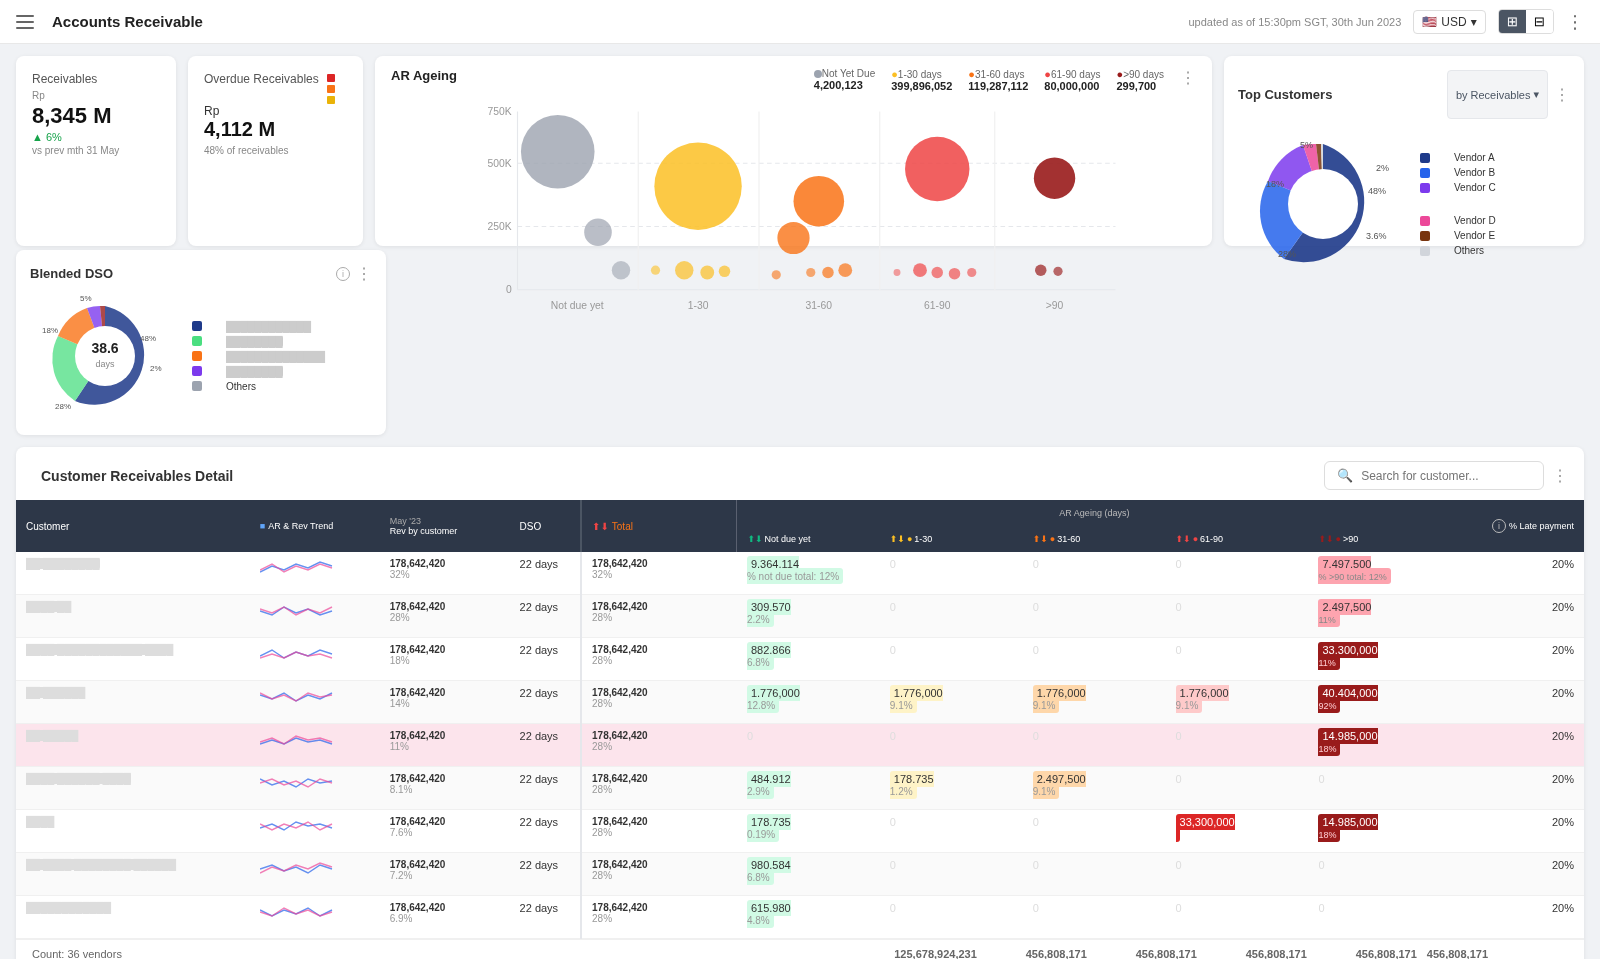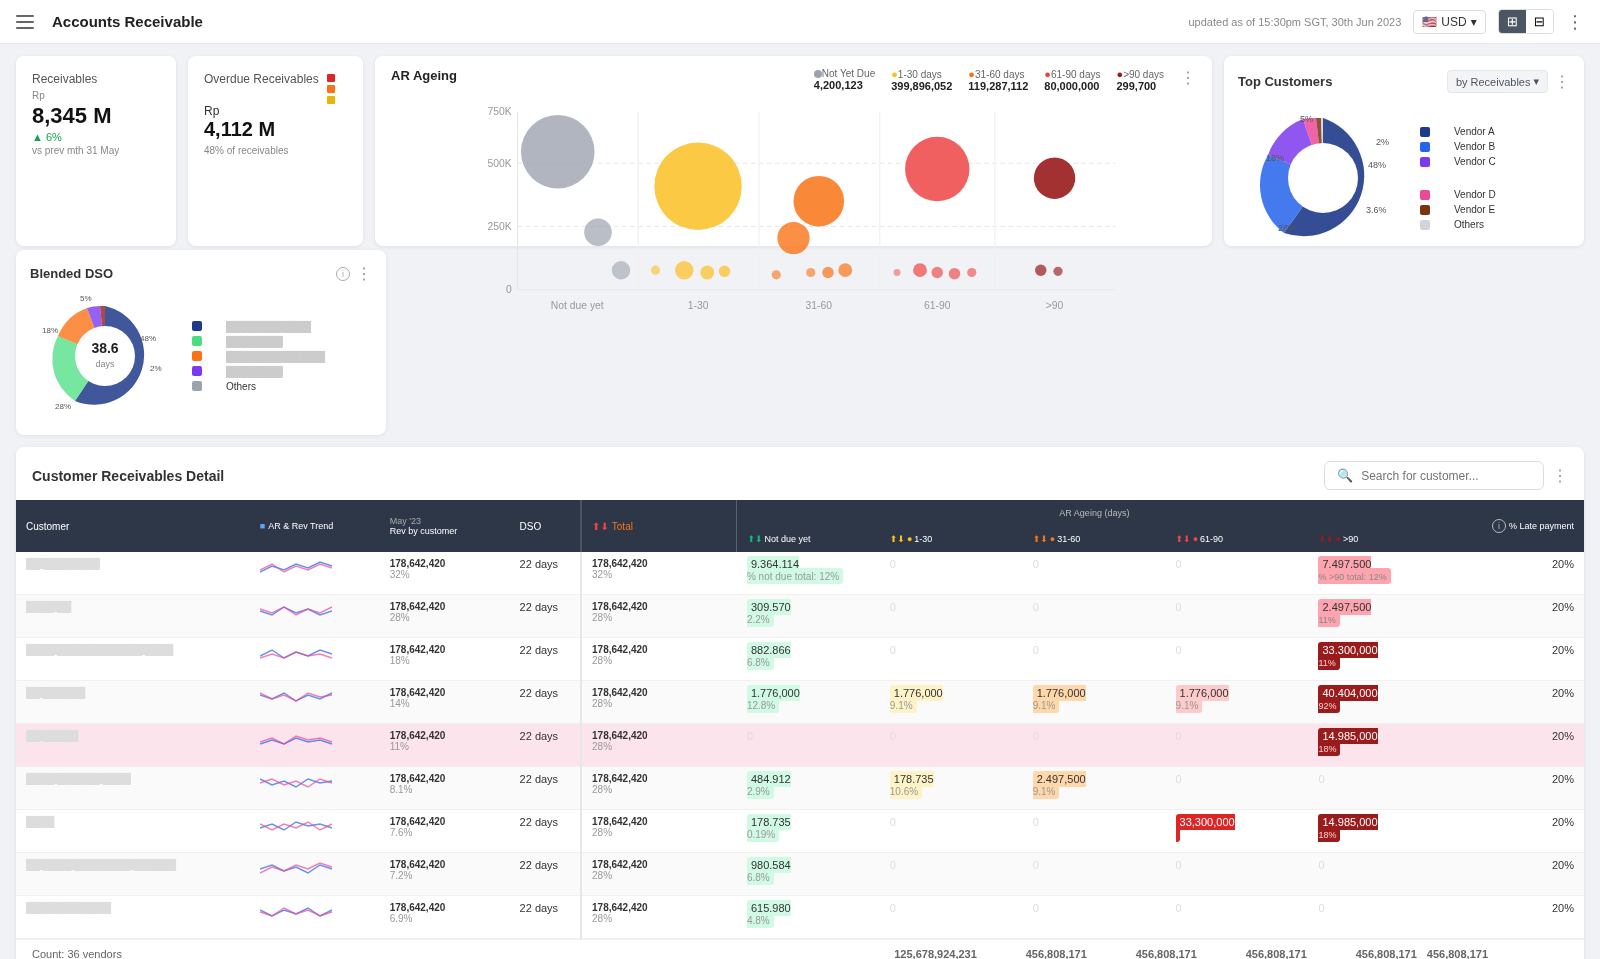--- a/index.html
+++ b/index.html
@@ -52,35 +52,35 @@
     .legend-item { display: flex; flex-direction: column; align-items: flex-start; }
     .legend-label { color: #666; display: flex; align-items: center; }
     .legend-value { font-weight: 600; color: #222; font-size: 11px; }
 
     
     .bubble-chart { position: relative; height: 230px; margin-top: 4px; }
 
     .top-customers-card { flex: 0 0 360px; padding: 14px; }
     .top-customers-header { display: flex; align-items: center; justify-content: space-between; margin-bottom: 10px; }
     .top-customers-title { font-size: 13px; font-weight: 600; }
-    .by-receivables-btn { font-size: 11px; color: #4b5563; background: #f3f4f6; border: 1px solid #e5e7eb; border-radius: 4px; padding: 4px 8px; cursor: pointer; display: flex; align-items: center; gap: 3px; }
+    .by-receivables-btn { font-size: 11px; color: #4b5563; background: #f3f4f6; border: 1px solid #e5e7eb; border-radius: 4px; padding: 17px 8px; cursor: pointer; display: flex; align-items: center; gap: 3px; }
     .donut-area { display: flex; align-items: center; gap: 12px; }
     .donut-legend { display: flex; flex-direction: column; gap: 4px; font-size: 10px; }
     .legend-row { display: flex; align-items: center; gap: 24px; }
     .legend-color { width: 10px; height: 10px; border-radius: 2px; flex-shrink: 0; }
     .dso-card { flex: 0 0 370px; padding: 14px; }
     .dso-header { display: flex; align-items: center; justify-content: space-between; margin-bottom: 8px; }
     .dso-title { font-size: 13px; font-weight: 600; }
     .dso-content { display: flex; align-items: center; gap: 12px; }
     .dso-legend { display: flex; flex-direction: column; gap: 4px; font-size: 10px; }
 
     
     .table-section { background: #fff; border-radius: 8px; box-shadow: 0 1px 4px rgba(0,0,0,0.08); }
     .table-header { display: flex; align-items: center; justify-content: space-between; padding: 14px 16px 10px; }
-    .table-title { font-size: 14px; font-weight: 600; }
+    .table-title { font-size: 14px; font-weight: 600; margin-left: 9px; }
     .table-search { display: flex; align-items: center; gap: 8px; border: 1px solid #ddd; border-radius: 6px; padding: 6px 12px; width: 220px; }
     .search-input { border: none; outline: none; font-size: 12px; color: #be185d; width: 100%; background: transparent; }
     
     .data-table { width: 100%; border-collapse: collapse; }
     .data-table thead tr { background: #2d3748; color: #fff; }
     .data-table thead th { padding: 8px 10px; text-align: left; font-size: 10px; font-weight: 500; white-space: nowrap; }
     .data-table tbody tr { border-bottom: 1px solid #f0f0f0; }
     .data-table tbody tr:nth-child(even) { background: #fafafa; }
     .data-table tbody td { padding: 6px 10px; font-size: 11px; vertical-align: top; }
     .table-footer { padding: 8px 16px; font-size: 11px; color: #666; border-top: 1px solid #f0f0f0; display: flex; align-items: center; justify-content: space-between; }
@@ -586,21 +586,21 @@
     <td>
       <div style="font-size:10px;font-weight:600">178,642,420</div>
       <div class="cell-sub">8.1%</div>
     </td>
     <td>22 days</td>
     <td style="border-left:2px solid #e5e7eb">
       <div style="font-size:10px;font-weight:600">178,642,420</div>
       <div class="cell-sub">28%</div>
     </td>
     <td><span class="ar-not-due">484,912<br><span class="cell-sub">2.9%</span></span></td>
-    <td><span class="ar-1-30">178,735<br><span class="cell-sub">10.6%</span></span></td>
+    <td><span class="ar-1-30">178,735<br><span class="cell-sub">1.2%</span></span></td>
     <td><span class="ar-31-60">2,497,500<br><span class="cell-sub">9.1%</span></span></td>
     <td><span style="color:#ddd">0</span></td>
     <td><span style="color:#ddd">0</span></td>
     <td style="text-align:right">20%</td>
   </tr>
             <tr>
     <td style="font-size:10px">
       <span style="background:#ddd;color:#ddd;border-radius:2px">████</span>
     </td>
     <td><svg width="80" height="28" viewBox="0 0 80 28">

